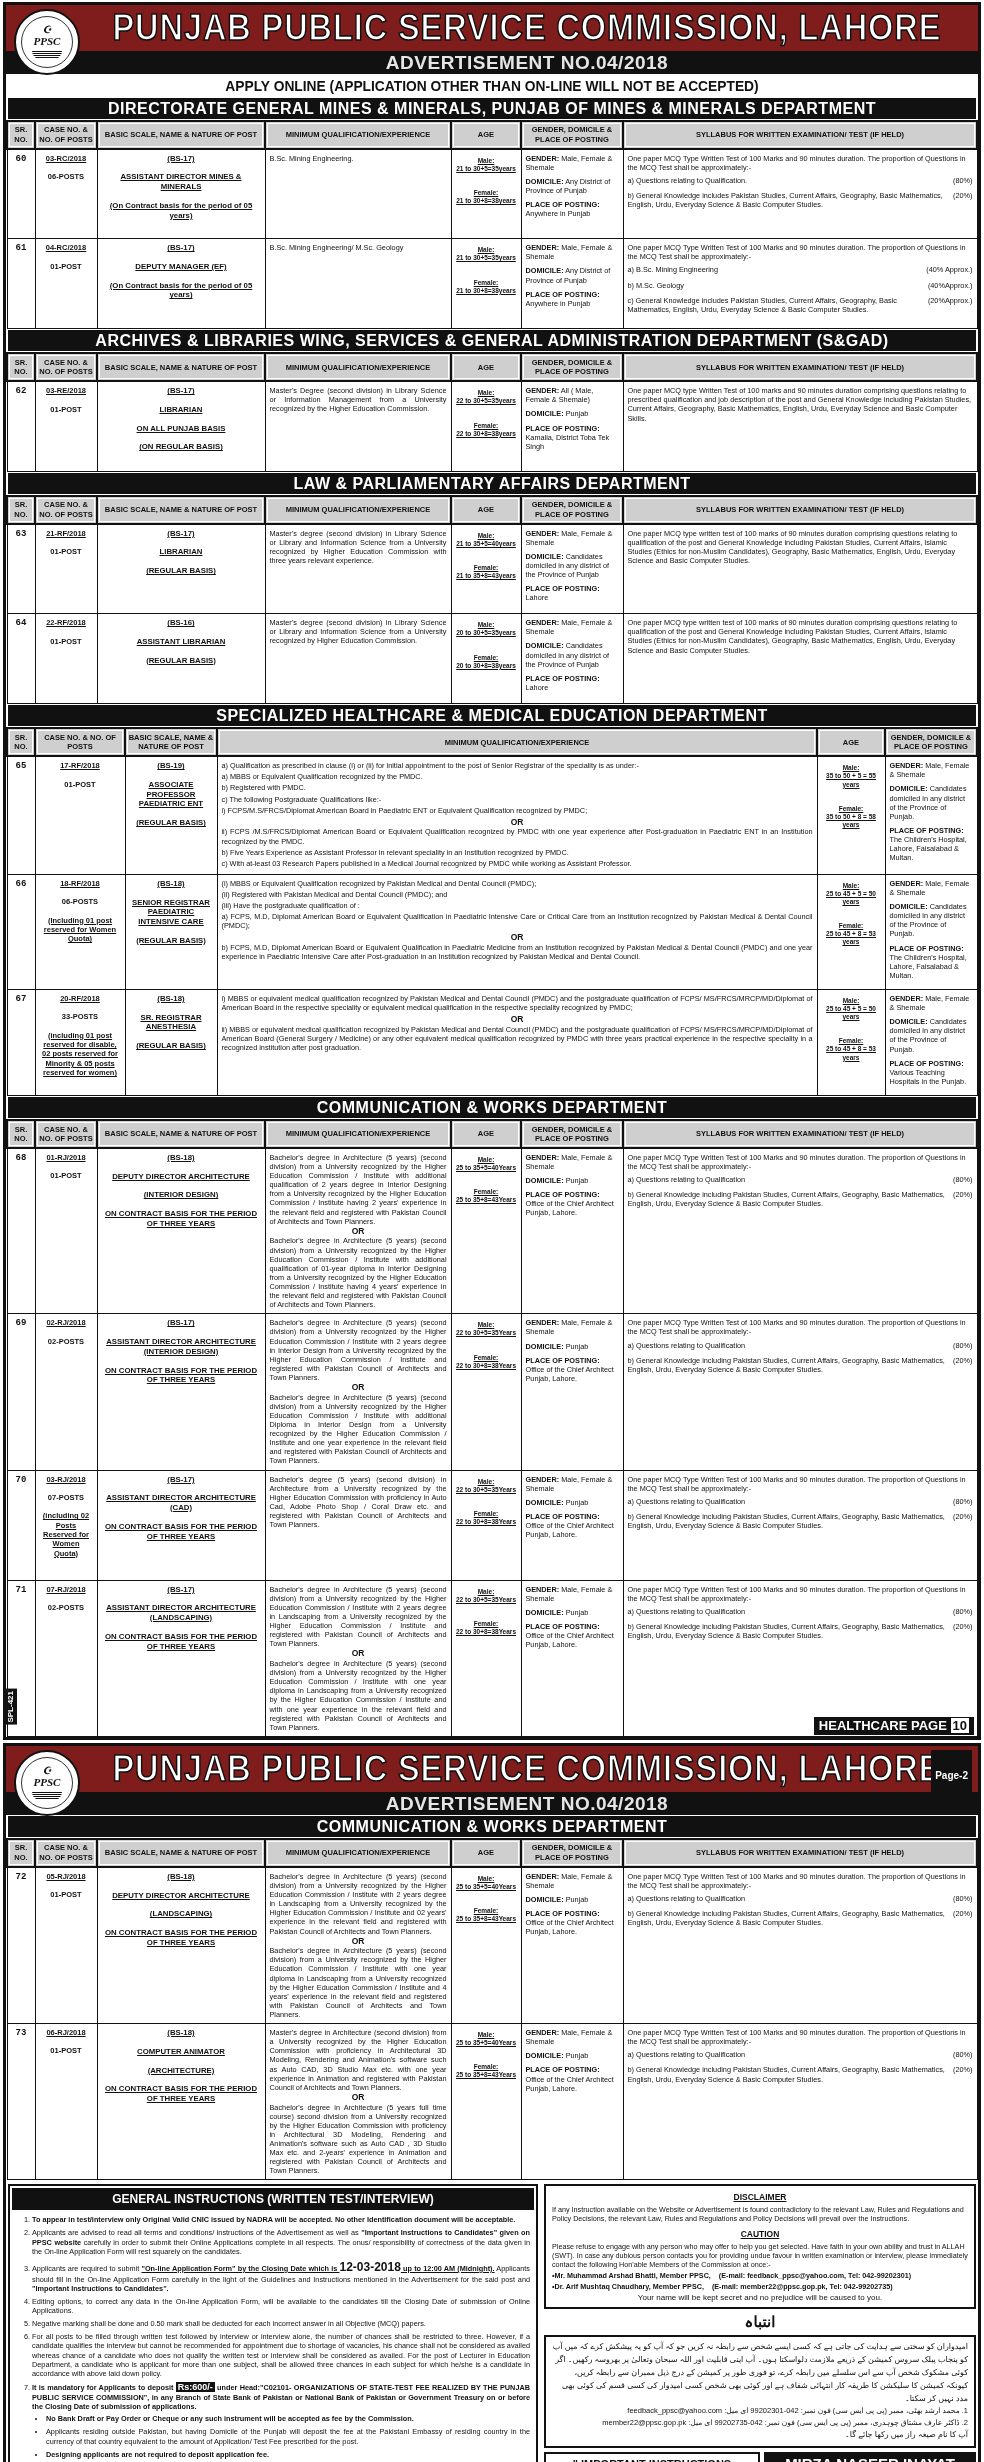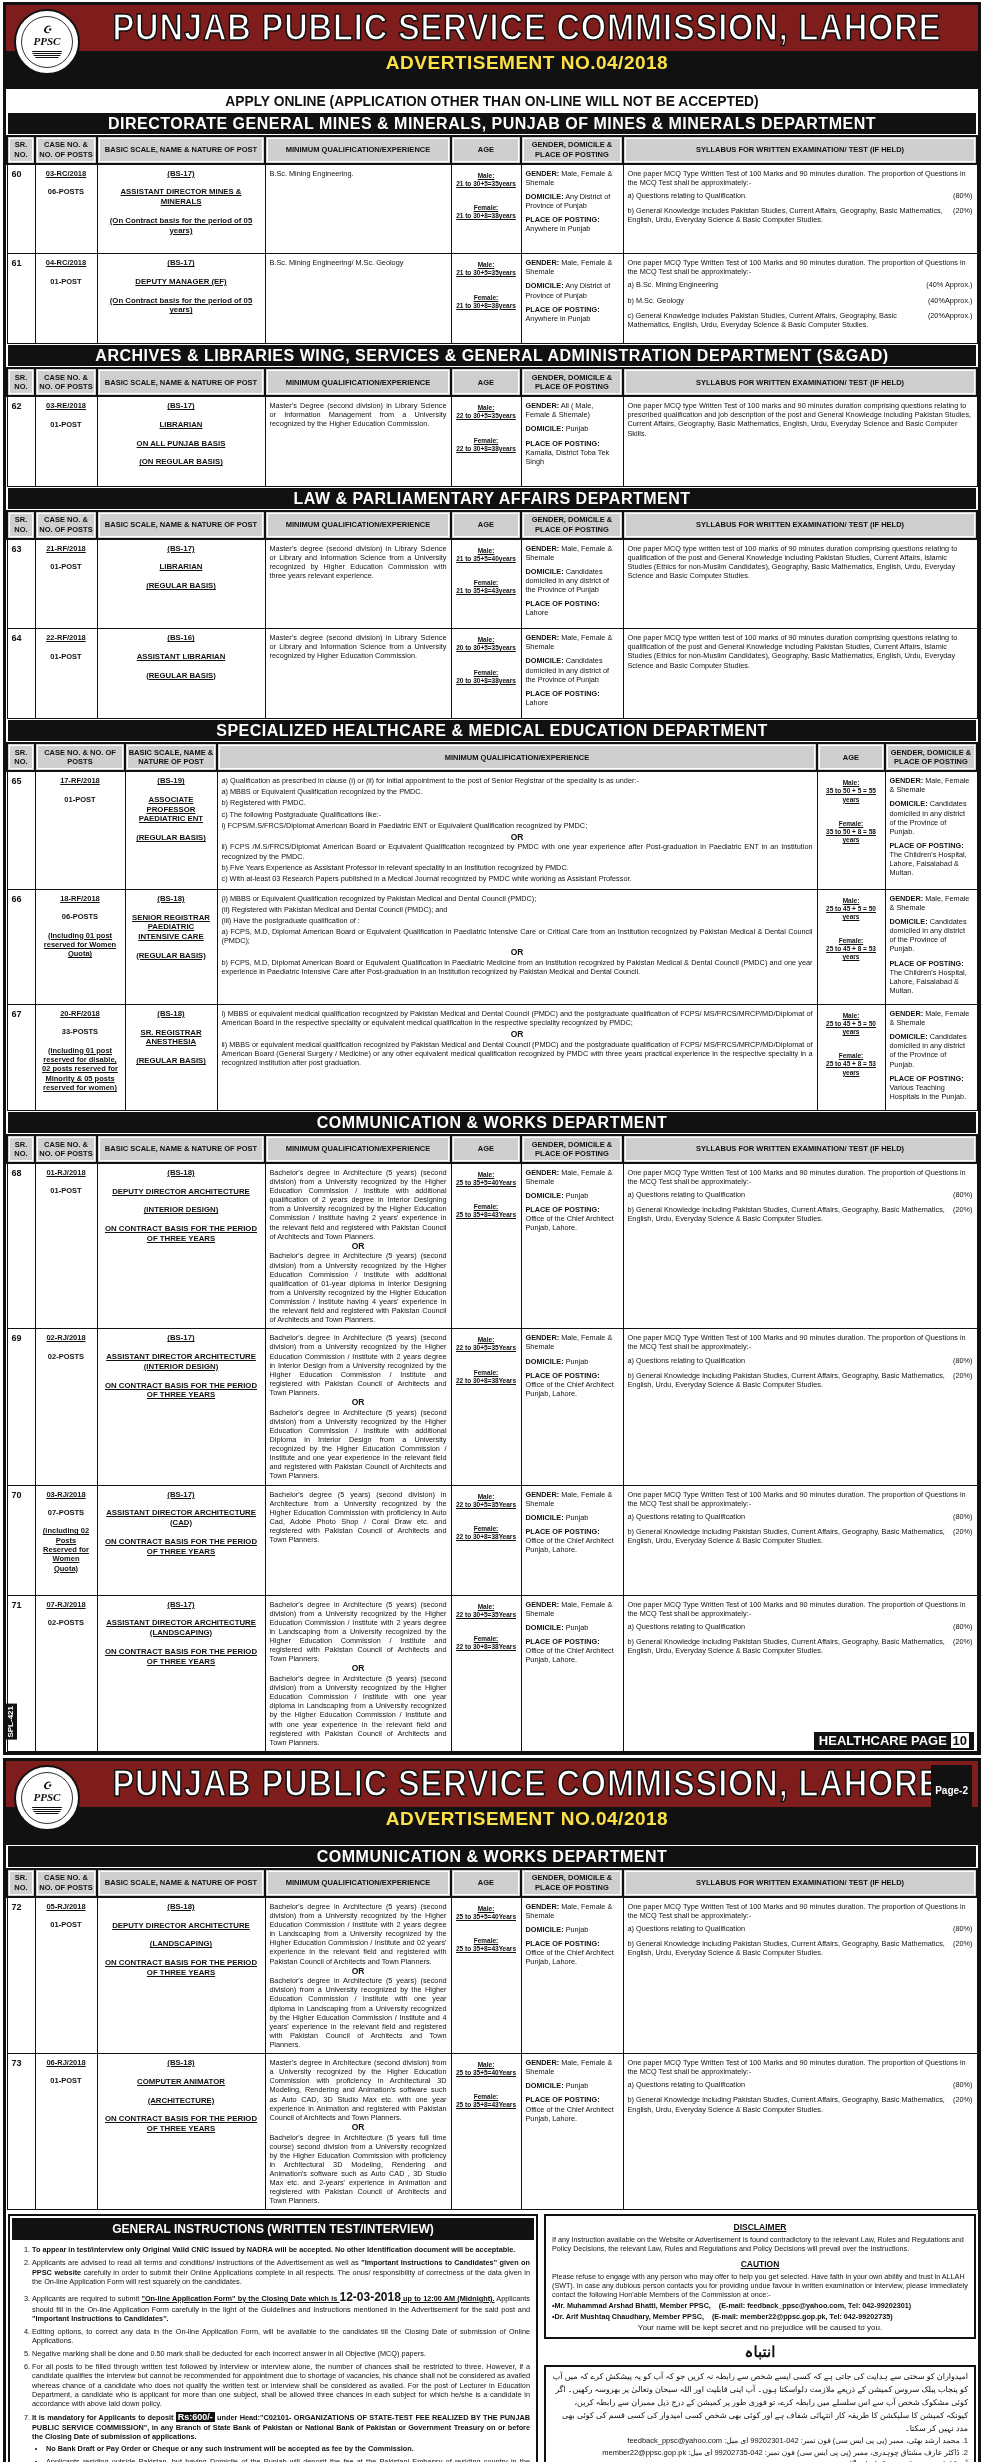--- a/index.html
+++ b/index.html
@@ -5,27 +5,27 @@
   * { box-sizing: border-box; margin: 0; padding: 0; }
   body { width: 984px; background: #fff; font-family: "Liberation Sans", sans-serif; color: #111; font-size: 8px; line-height: 1.25; }
   .page { border: 3px solid #111; margin: 2px 3px 0 3px; position: relative; }
   .masthead { display: flex; align-items: stretch; position: relative; }
   .logo { width: 66px; height: 66px; border-radius: 50%; background: #fff; border: 2px solid #111; position: absolute; left: 8px; top: 4px; display: flex; align-items: center; justify-content: center; z-index: 2; }
   .logo-inner { width: 52px; height: 52px; border-radius: 50%; border: 1px solid #333; display: flex; flex-direction: column; align-items: center; justify-content: center; font-family: "Liberation Serif", serif; font-style: italic; font-weight: bold; font-size: 11px; }
   .logo-inner .moon { font-size: 10px; line-height: 1; }
   .logo-inner .stripes { width: 30px; height: 8px; margin-top: 2px; background: repeating-linear-gradient(#111 0 1px, #fff 1px 2px); border-radius: 0 0 10px 10px; }
   .mast-title-bar { background: #7f1d1d; height: 46px; width: 100%; display: flex; align-items: center; justify-content: center; padding-left: 70px; }
   .mast-title { font-family: "Liberation Sans", sans-serif; font-weight: bold; font-size: 37px; letter-spacing: 1px; color: #fff; -webkit-text-stroke: 1.6px #111; transform: scaleX(0.88); white-space: nowrap; }
-  .adv-bar { background: #111; color: #fde047; text-align: center; font-weight: bold; font-size: 19px; height: 38px; line-height: 23px; padding-left: 70px; letter-spacing: 0.5px; }
+  .adv-bar { background: #111; color: #e5e5e5; text-align: center; font-weight: bold; font-size: 19px; height: 23px; line-height: 23px; padding-left: 70px; letter-spacing: 0.5px; }
   .apply-bar { text-align: center; font-weight: bold; font-size: 15px; padding: 3px 0 1px; transform: scaleX(0.92); }
   .dept-bar { background: #111; color: #fff; text-align: center; font-weight: bold; font-size: 16px; height: 21px; line-height: 21px; letter-spacing: 0.5px; margin: 1px 2px; }
   table { border-collapse: collapse; width: 100%; table-layout: fixed; }
   th { background: #cfcfcf; font-weight: bold; font-size: 7.5px; text-align: center; vertical-align: middle; border: 2px solid #111; outline: 1px solid #fff; outline-offset: -3px; padding: 3px 2px; height: 28px; }
   td { border-left: 1px solid #111; border-right: 1px solid #111; border-bottom: 1px solid #111; vertical-align: top; padding: 4px 4px; font-size: 7.3px; }
-  td.sr { text-align: left; font-weight: bold; font-size: 9px; }
+  td.sr { text-align: center; font-weight: bold; font-size: 9px; font-family: Liberation Mono, monospace; }
   td.case { text-align: center; font-weight: bold; font-size: 7.5px; }
   td.case .u, td.post .u { text-decoration: underline; }
   td.case p, td.post p { margin-bottom: 9px; }
   td.post { text-align: center; font-weight: bold; font-size: 7.8px; }
   td.age { text-align: center; font-size: 6.5px; font-weight: bold; }
   td.age .lbl { text-decoration: underline; display: block; margin-top: 3px; }
   td.age .val { text-decoration: underline; display: block; margin-bottom: 16px; }
   td.gdp b { }
   td.gdp p { margin-bottom: 5px; }
   td.qual { text-align: justify; }

